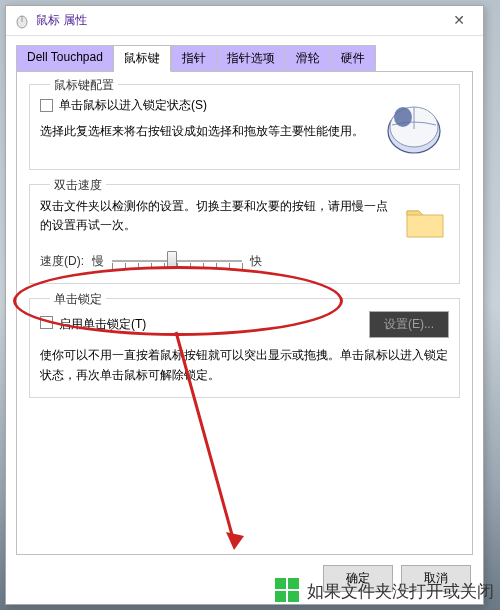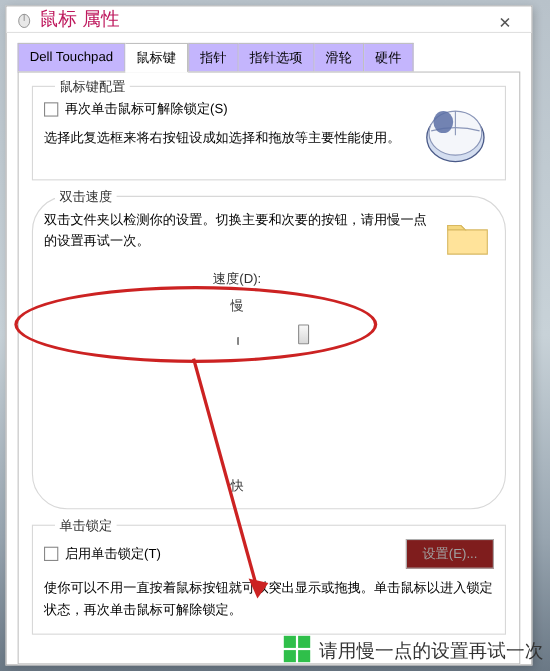--- a/index.html
+++ b/index.html
@@ -38,21 +38,21 @@
     align-items: center;
     padding: 0 8px;
     position: relative;
   }
   .titleicon {
     width: 16px; height: 16px;
     margin-right: 6px;
     position: relative;
   }
   .titleicon svg { width: 16px; height: 16px; }
-  .title { color: #be185d; font-size: 17px; }
+  .title { color: #4c1d95; font-size: 12px; }
   .close {
     position: absolute;
     right: 4px; top: 2px;
     width: 40px; height: 24px;
     display: flex; align-items: center; justify-content: center;
     font-size: 14px; color: #555;
     cursor: pointer;
   }
   .tabs {
     display: flex;
@@ -114,21 +114,20 @@
   }
   .foldericon {
     width: 48px; height: 48px;
     margin-left: auto;
   }
   .slider-row {
     display: flex;
     align-items: center;
     gap: 8px;
     margin-top: 16px;
-    flex-direction: column;
   }
   .slider-label { font-size: 12px; color: #333; }
   .slider-track {
     flex: 0 0 130px;
     height: 20px;
     position: relative;
     cursor: pointer;
   }
   .slider-line {
     position: absolute;
@@ -154,21 +153,21 @@
     padding: 4px 14px;
     border: 1px solid #adadad;
     background: #e1e1e1;
     cursor: pointer;
     font-size: 12px;
     min-width: 70px;
     text-align: center;
   }
   .btn.disabled {
     color: #a0a0a0;
-    background: #7f1d1d;
+    background: #404040;
     cursor: default;
   }
   .dlgbuttons {
     display: flex;
     justify-content: flex-end;
     gap: 8px;
     padding: 10px 12px 12px;
   }
   .ellipse-anno {
     position: absolute;
@@ -225,37 +224,37 @@
   </div>
 
   <div class="panel">
 
     <div class="groupbox">
       <div class="grouplegend">鼠标键配置</div>
       <div class="row">
         <div style="flex:1">
           <label style="display:flex;align-items:center;gap:6px;">
             <span class="checkbox"></span>
-            <span>再次单击鼠标可解除锁定(S)</span>
+            <span>单击鼠标以进入锁定状态(S)</span>
           </label>
           <div class="desctext">选择此复选框来将右按钮设成如选择和拖放等主要性能使用。</div>
         </div>
         <div class="mouseimg">
           <svg viewBox="0 0 70 60">
             <ellipse cx="35" cy="34" rx="26" ry="22" fill="#d4def0" stroke="#4a5a88" stroke-width="1.2"></ellipse>
             <ellipse cx="35" cy="30" rx="24" ry="20" fill="#f4f6fa" stroke="#8a96b8" stroke-width="1"></ellipse>
             <path d="M35 10 L35 32" stroke="#8a96b8" stroke-width="1"></path>
             <path d="M13 28 Q35 22 57 28" stroke="#8a96b8" stroke-width="1" fill="none"></path>
             <ellipse cx="24" cy="20" rx="9" ry="10" fill="#5a6ea4" opacity="0.85"></ellipse>
           </svg>
         </div>
       </div>
     </div>
 
-    <div class="groupbox" style="position:relative;border-radius:32px;">
+    <div class="groupbox" style="position:relative;">
       <div class="grouplegend">双击速度</div>
       <div class="row">
         <div class="group2-left">
           <div class="desctext" style="margin-top:0">双击文件夹以检测你的设置。切换主要和次要的按钮，请用慢一点的设置再试一次。</div>
           <div class="slider-row">
             <span class="slider-label">速度(D):</span>
             <span class="slider-label">慢</span>
             <div class="slider-track">
               <div class="slider-line"></div>
               <div class="slider-tick" style="left:0%"></div>
@@ -279,21 +278,21 @@
             <path d="M6 14 L18 14 L22 18 L42 18 L42 40 L6 40 Z" fill="#ffe39a" stroke="#d8b860" stroke-width="1"></path>
             <path d="M6 14 L18 14 L22 18 L6 18 Z" fill="#f5d880" stroke="#d8b860" stroke-width="1"></path>
           </svg>
         </div>
       </div>
     </div>
 
     <div class="groupbox">
       <div class="grouplegend">单击锁定</div>
       <div class="row" style="align-items:center;">
-        <label style="display:flex;align-items:center;gap:6px;flex:1">
+        <label style="display:flex;gap:6px;flex:1">
           <span class="checkbox"></span>
           <span>启用单击锁定(T)</span>
         </label>
         <div class="btn disabled">设置(E)...</div>
       </div>
       <div class="desctext">使你可以不用一直按着鼠标按钮就可以突出显示或拖拽。单击鼠标以进入锁定状态，再次单击鼠标可解除锁定。</div>
     </div>
 
     <div class="ellipse-anno" style="left:-4px; top:194px; width:330px; height:70px;"></div>
 
@@ -310,14 +309,14 @@
   </div>
 </div>
 
 <div class="watermark">
   <div class="wm-logo">
     <div class="sq" style="left:0;top:0;background:#2fbf4a"></div>
     <div class="sq" style="left:13px;top:0;background:#2fbf4a"></div>
     <div class="sq" style="left:0;top:13px;background:#2fbf4a"></div>
     <div class="sq" style="left:13px;top:13px;background:#2fbf4a"></div>
   </div>
-  <span>请用慢一点的设置再试一次</span>
+  <span>如果文件夹没打开或关闭</span>
 </div>
 
 </body></html>

